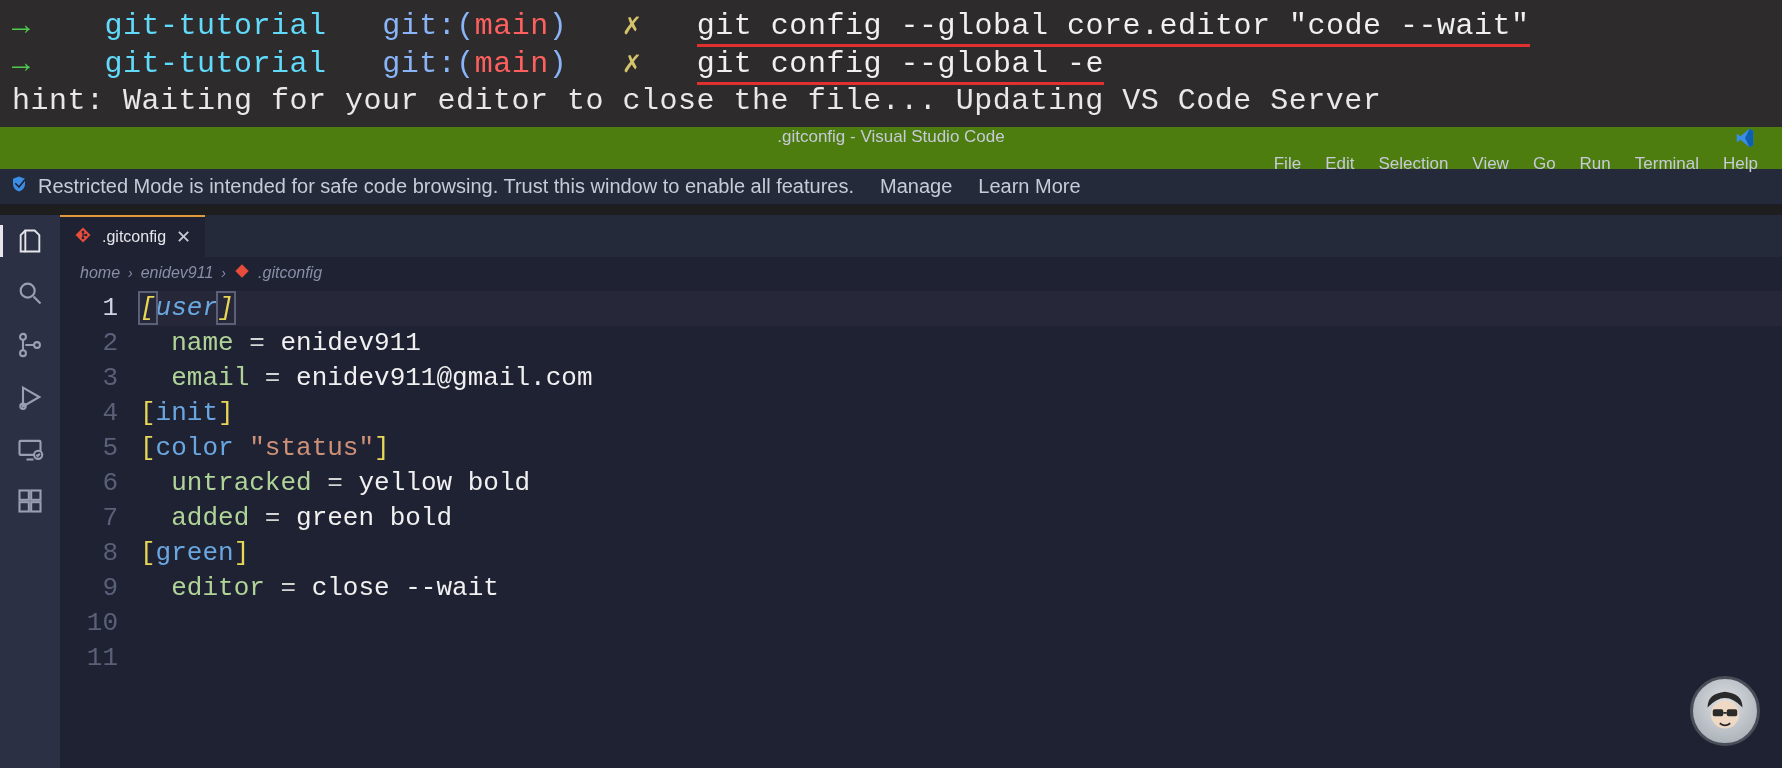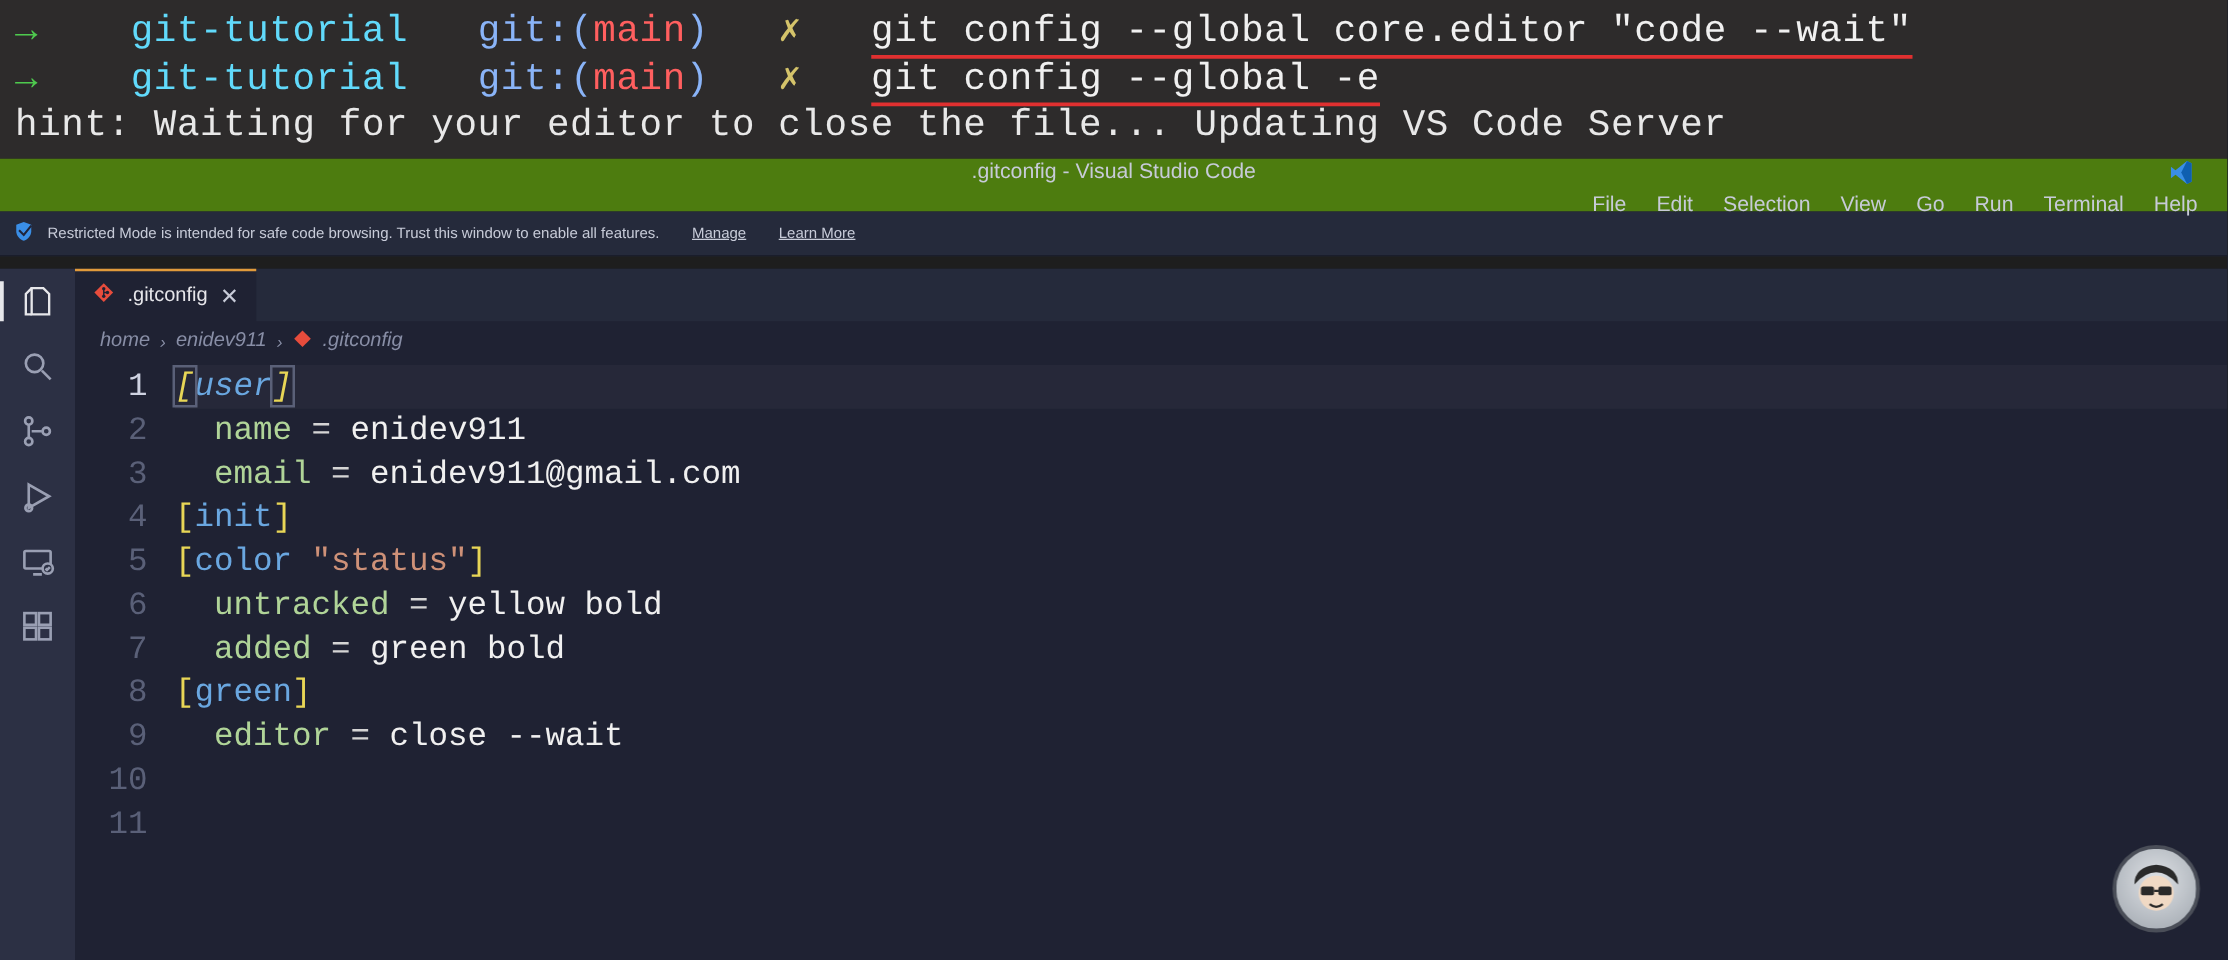--- a/index.html
+++ b/index.html
@@ -48,26 +48,26 @@
   .win-title { position: absolute; left: 50%; transform: translateX(-50%); color: #c7cbd8; }
 
   
   .vscode-banner {
     background: #252a3b;
     height: 36px;
     display: flex;
     align-items: center;
     padding: 0 10px;
     font-family: 'Segoe UI', sans-serif;
-    font-size: 12px;
+    font-size: 20px;
     color: #c7cbd8;
     gap: 10px;
     border-bottom: 1px solid #1a1d2b;
   }
-  .banner-link { text-decoration: underline; cursor: pointer; color: #c7cbd8; margin-left: 16px; }
+  .banner-link { cursor: pointer; color: #c7cbd8; margin-left: 16px; }
 
   
   .vscode-body {
     display: flex;
     height: calc(768px - 130px - 42px - 36px);
     background: #1f2233;
     margin-top: 10px;
   }
   .activitybar {
     width: 60px;

